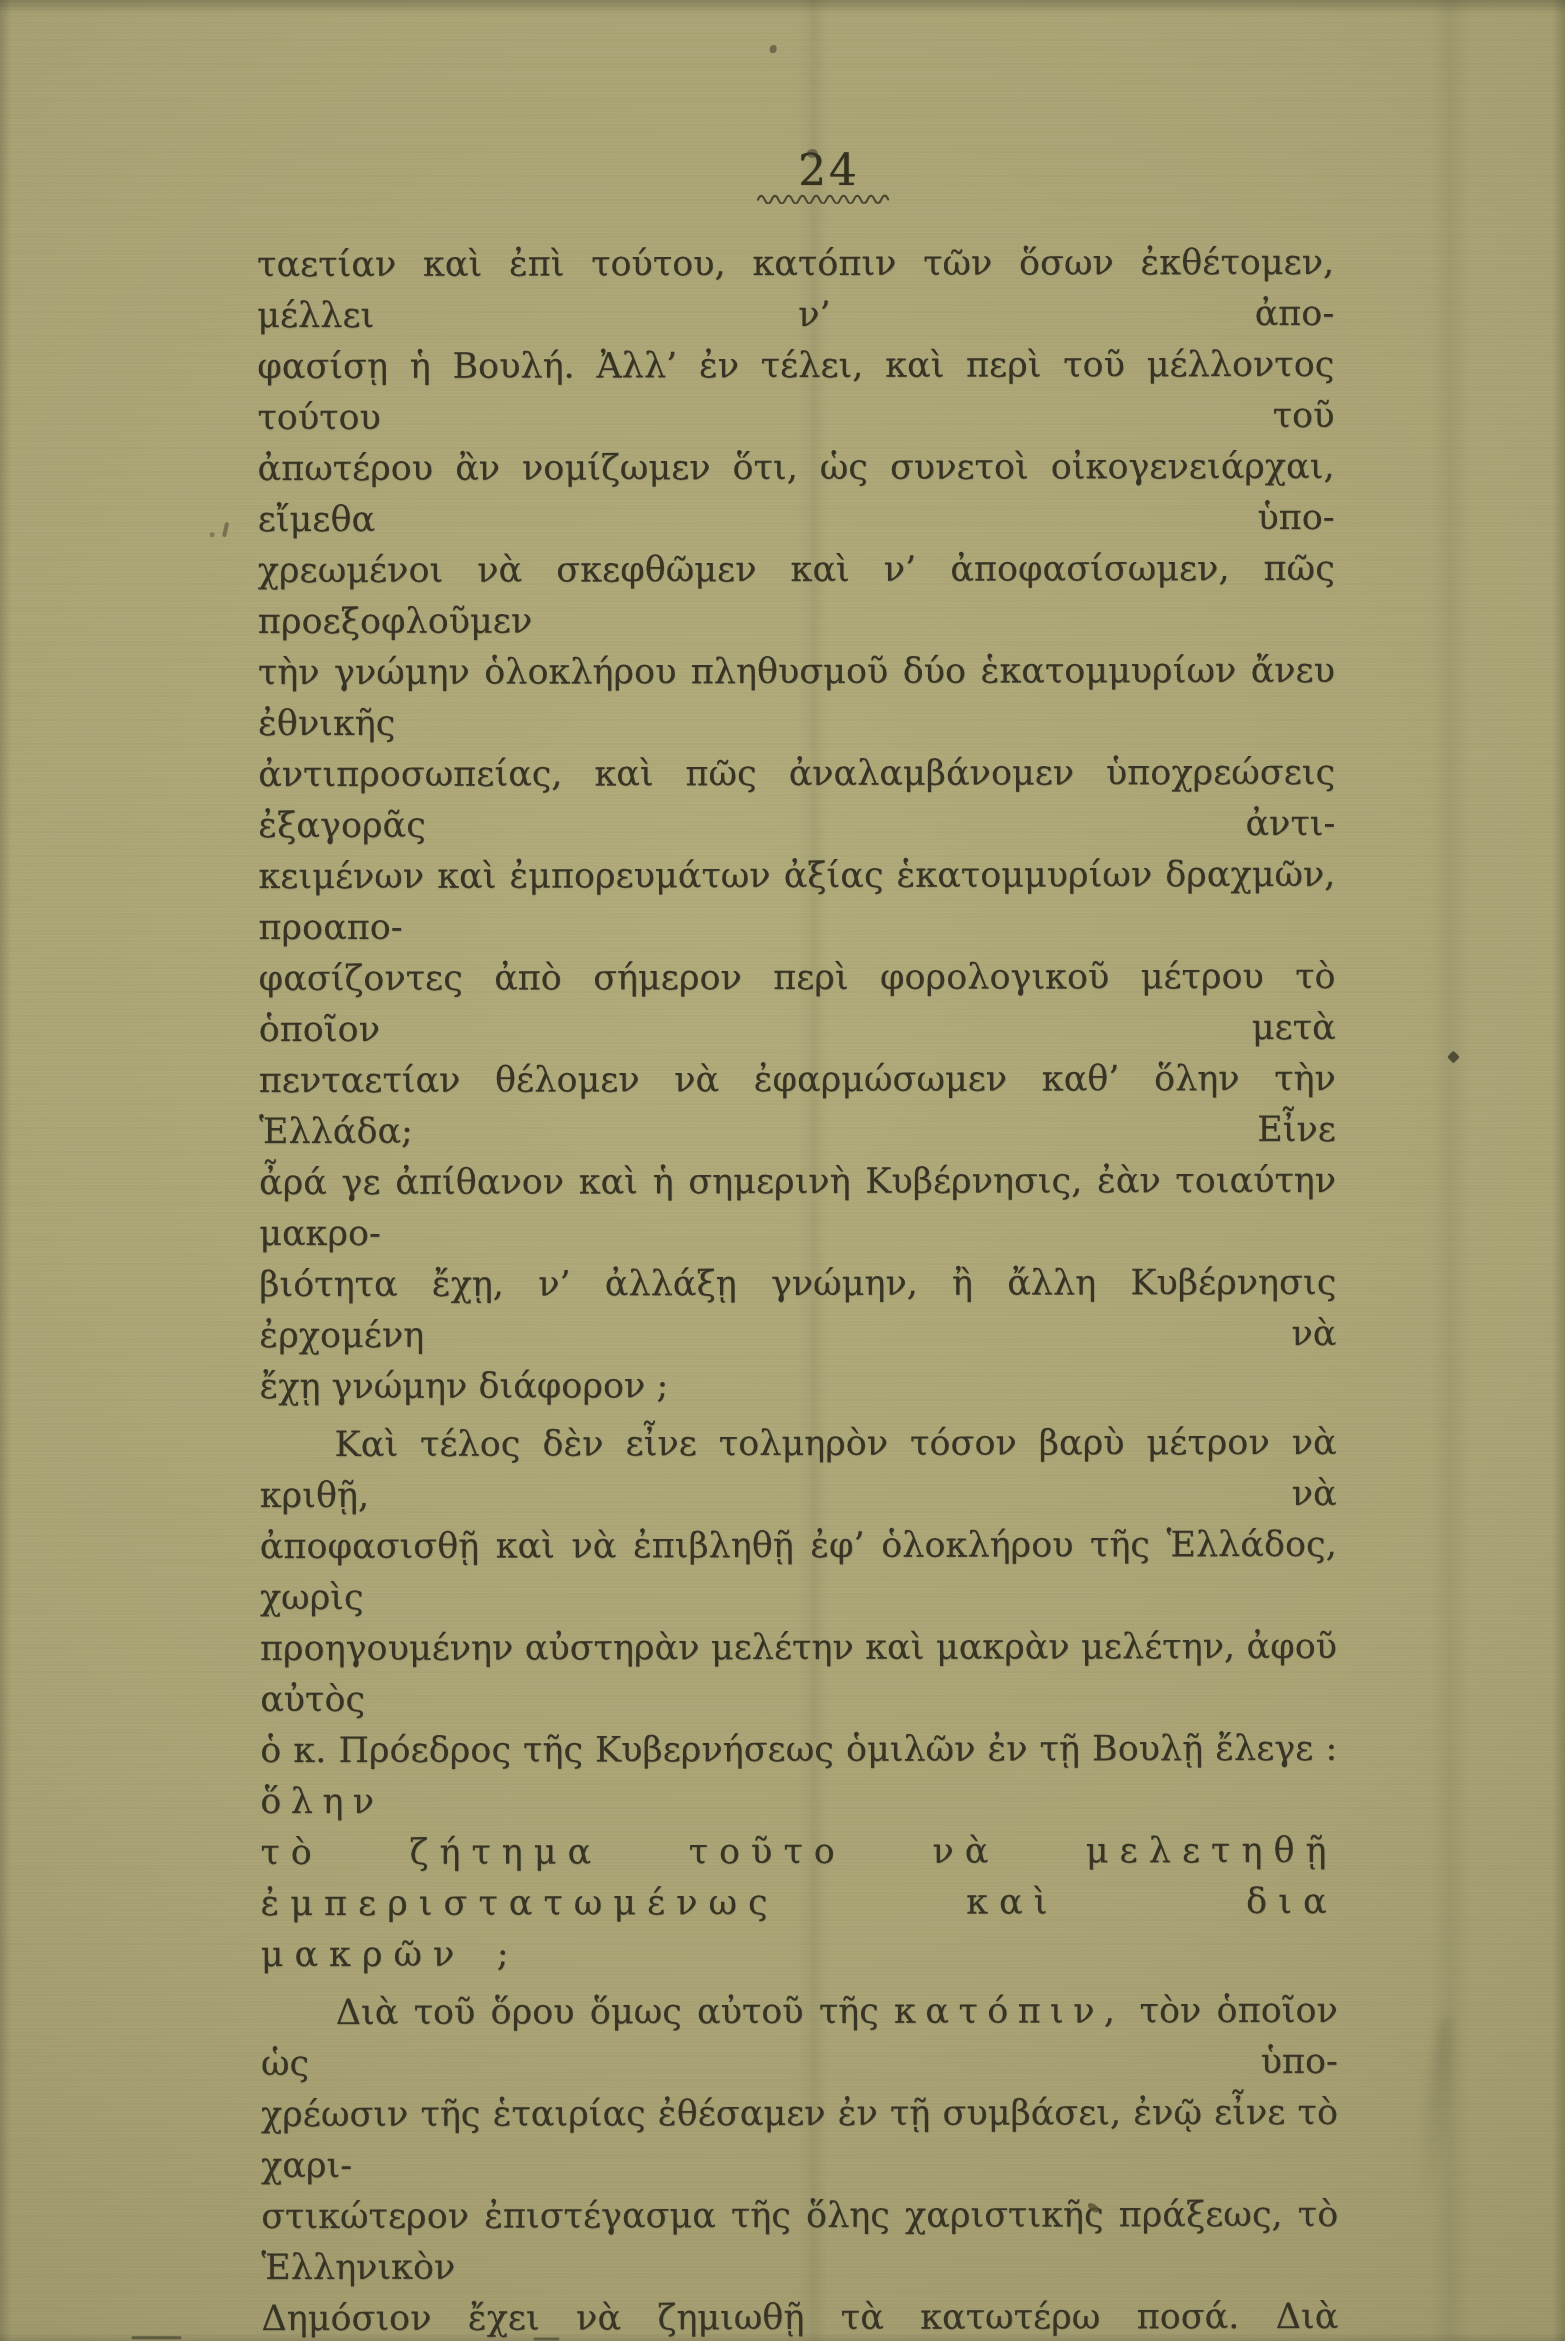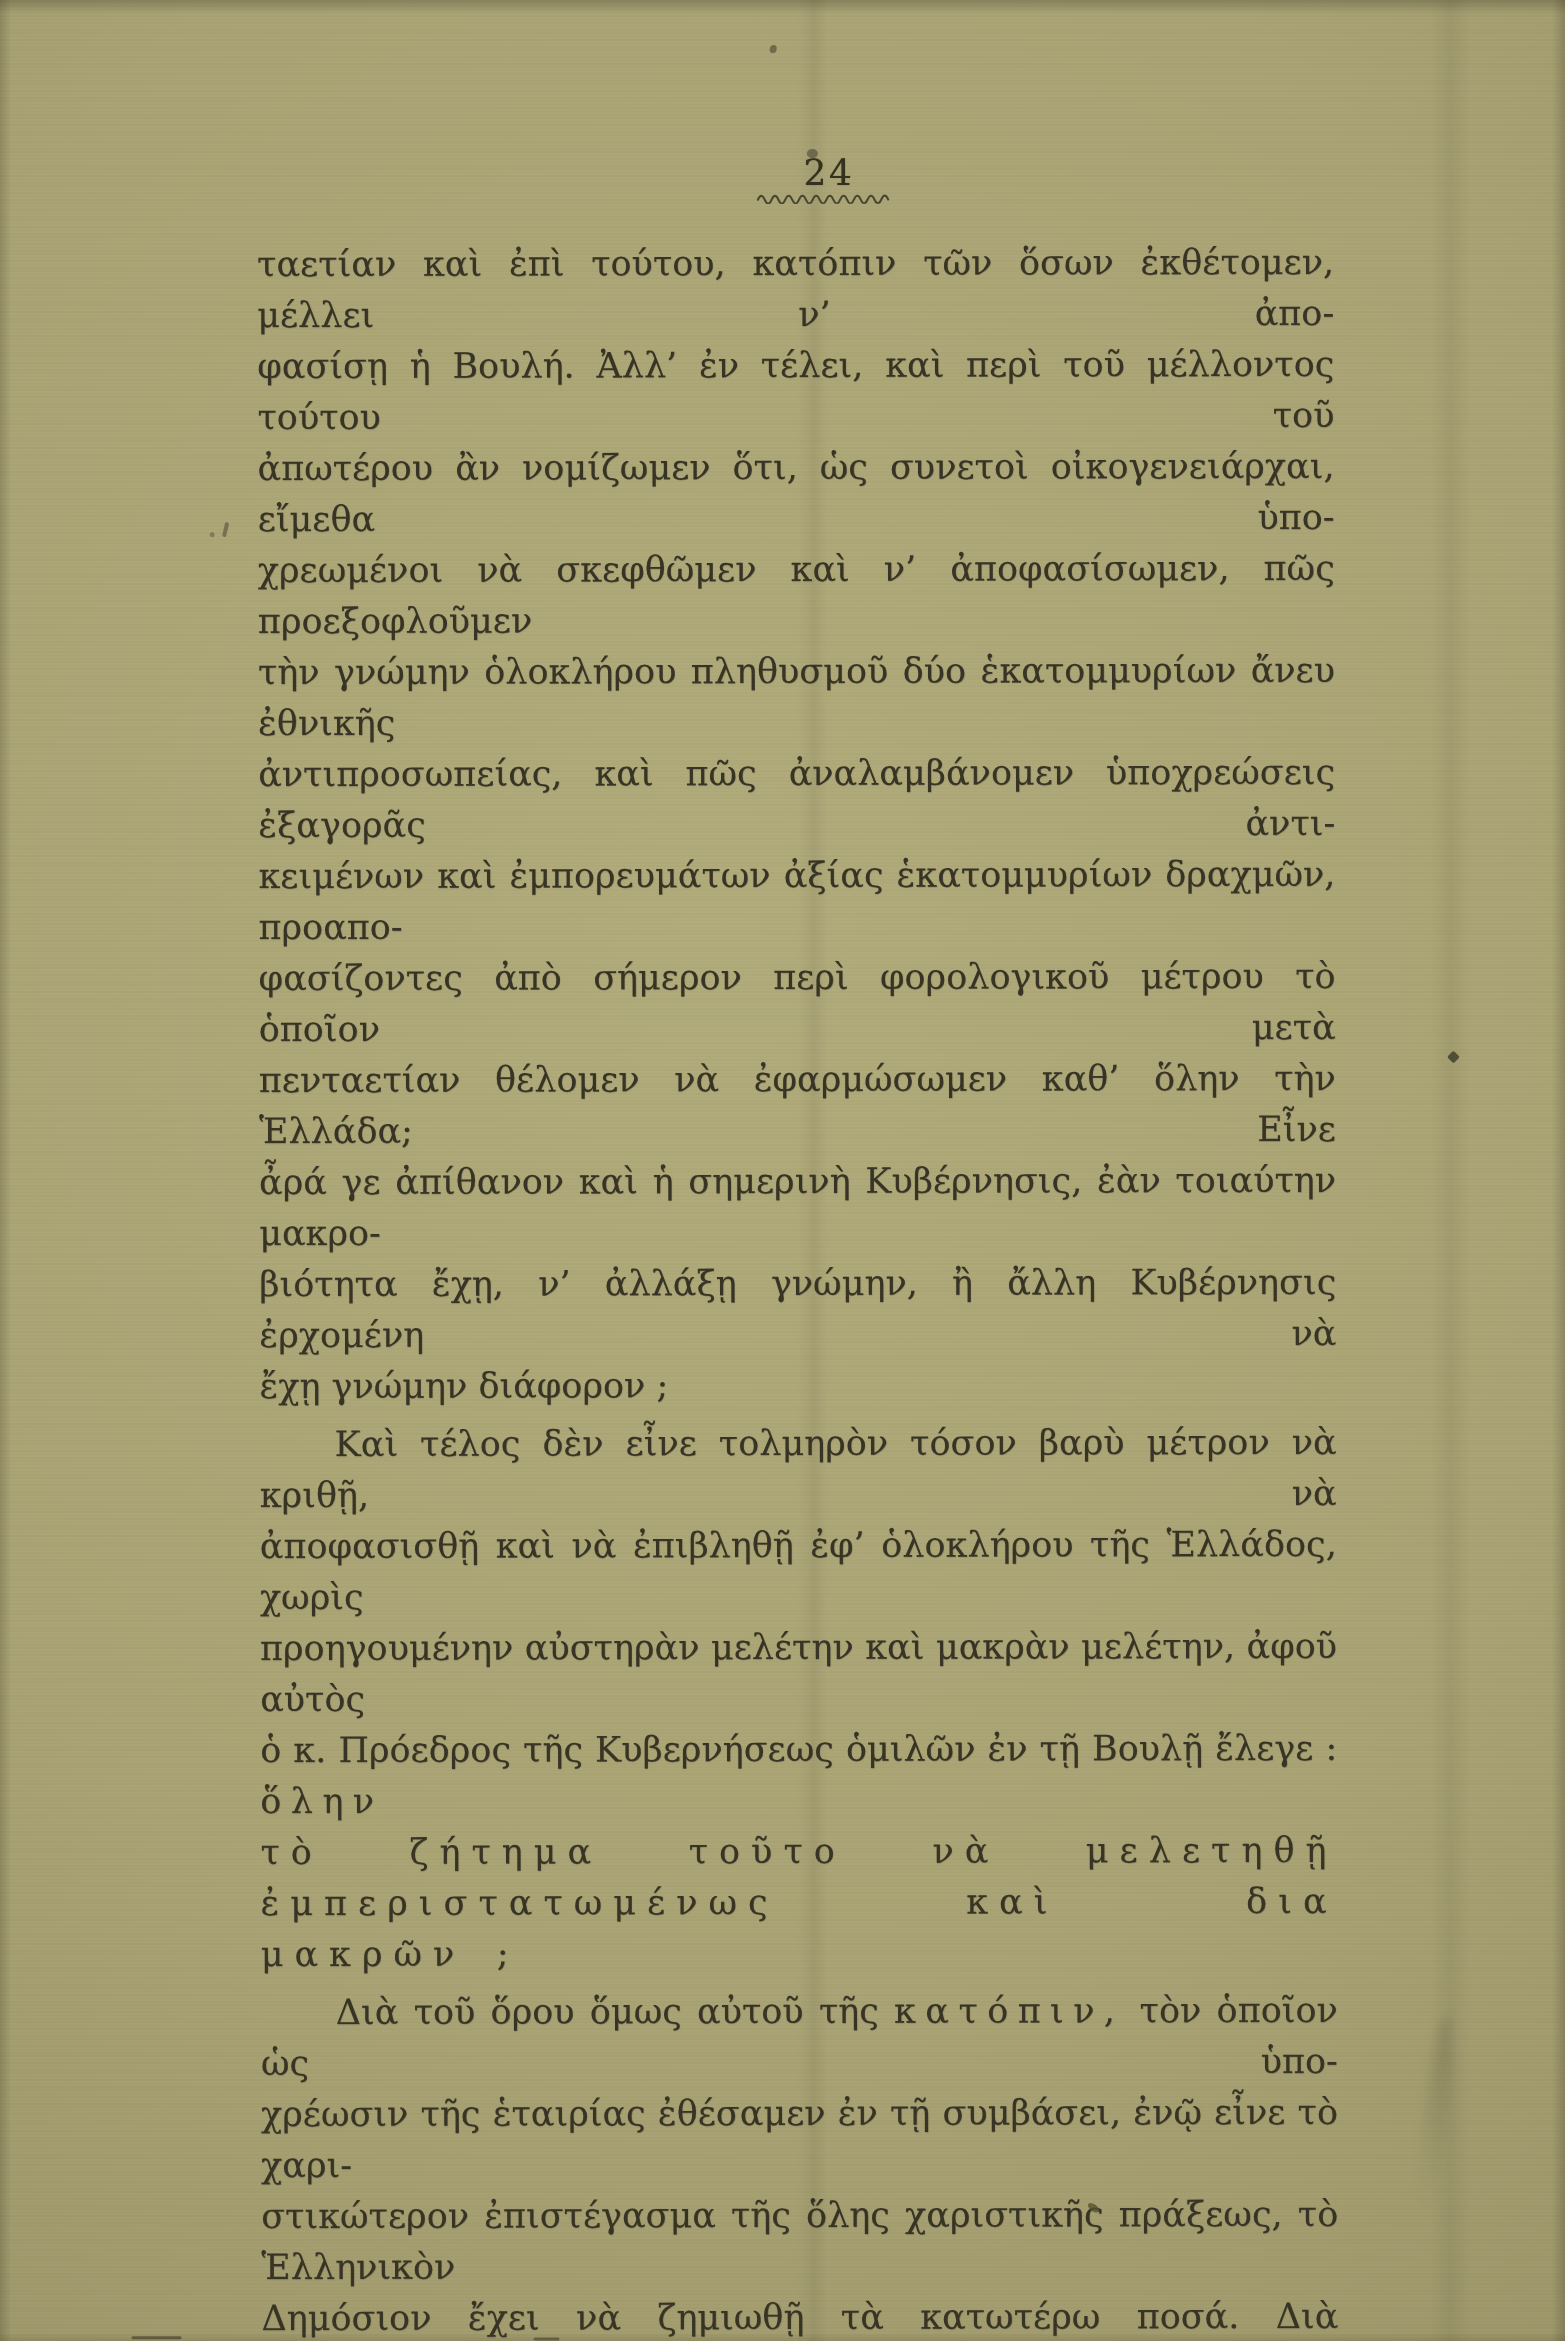--- a/index.html
+++ b/index.html
@@ -28,22 +28,22 @@
     background:linear-gradient(90deg, transparent, rgba(55,52,34,.08) 50%, transparent);}
   .streak{position:absolute;left:1425px;top:2015px;width:22px;height:197px;
     transform:rotate(6deg);border-radius:50%;
     background:linear-gradient(180deg, rgba(55,52,34,.18), rgba(55,52,34,0));
     filter:blur(5.1px);}
   .content{position:absolute;inset:0;transform:rotate(-0.12deg);}
 
   
   .pageno{
     position:absolute;left:754px;top:144px;width:154px;
-    text-align:center;font-size:36px;letter-spacing:2.6px;
-    color:#34311f;text-shadow:0 0 1px rgba(45,43,28,.55);margin-top:8px;
+    text-align:center;font-size:44px;letter-spacing:2.6px;
+    color:#34311f;text-shadow:0 0 1px rgba(45,43,28,.55);
   }
   .squiggle{position:absolute;left:758px;top:192px;}
 
   
   .body{
     position:absolute;left:259px;top:238px;width:1077px;
     font-size:35px;line-height:51px;
     color:#373425;text-shadow:0.3px 0.5px 0.9px rgba(45,43,28,.45);
   }
   .line{text-align:justify;text-align-last:justify;}

